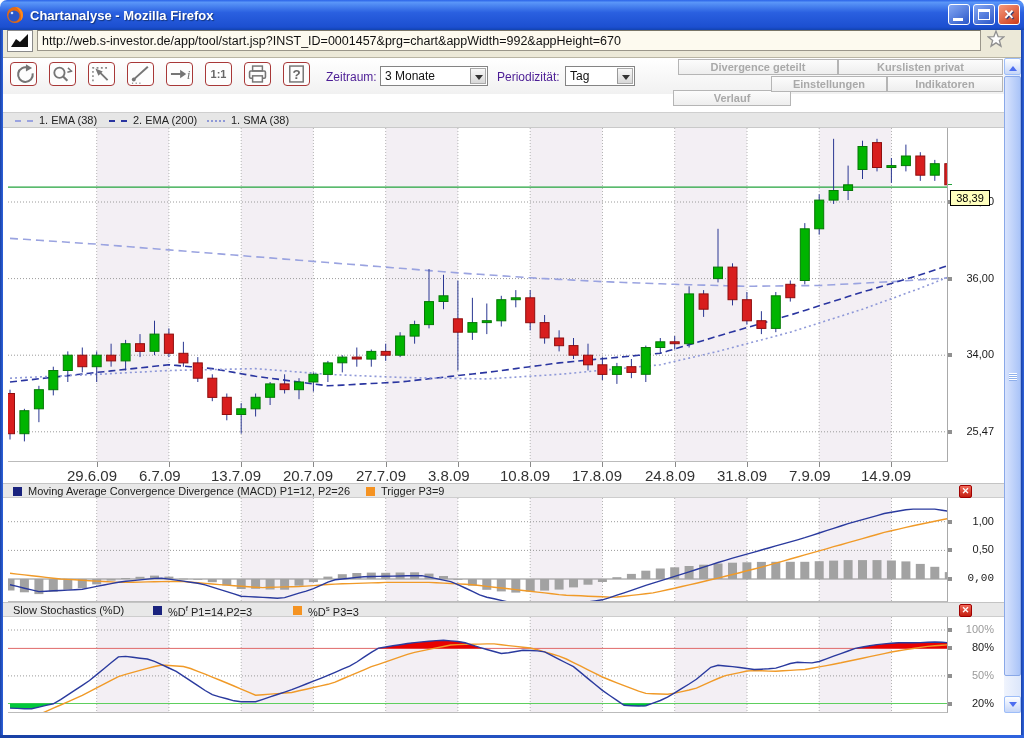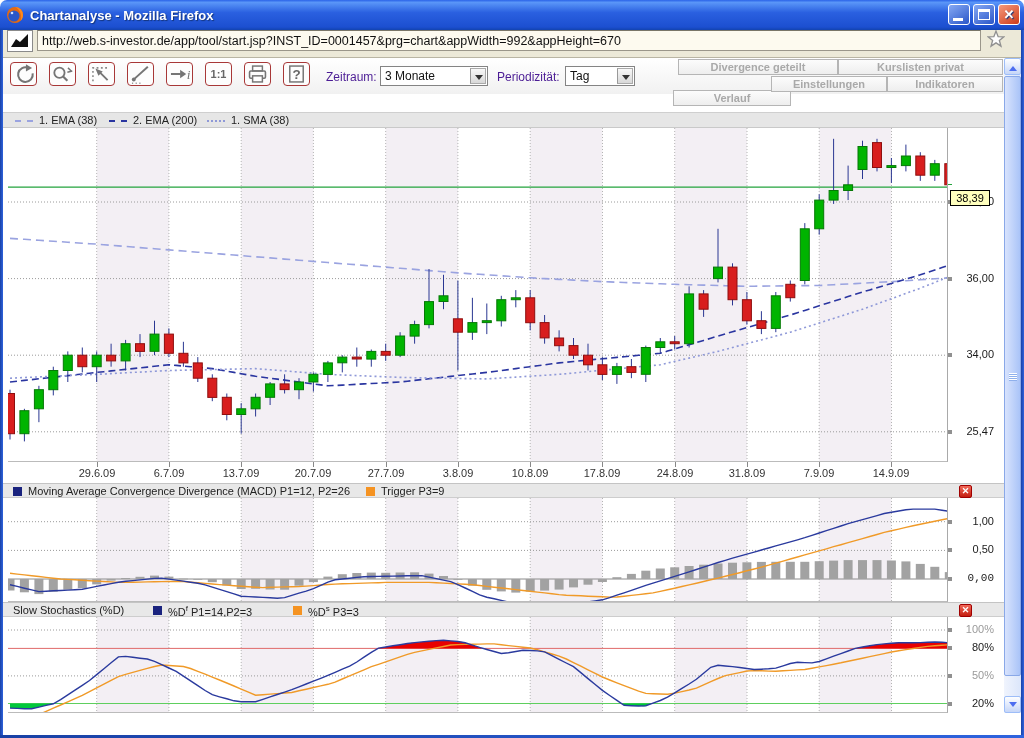--- a/index.html
+++ b/index.html
@@ -41,21 +41,21 @@
 .sw.dark{border-top:2px dashed #2a35a0}
 .sw.dot{border-top:2px dotted #8f99d8}
 
 svg.plot{position:absolute;left:8px;background:#fff;border-right:1px solid #a9a9a9}
 #main-chart{top:128px;border-bottom:1px solid #bbb}
 #macd-chart{top:498px;border-bottom:1px solid #bbb}
 #stoch-chart{top:617px;border-bottom:1px solid #bbb}
 .axis-label{position:absolute;left:950px;width:44px;text-align:right;font-size:11px;color:#1a1a1a}
 .axis-label.muted{color:#9a9a9a}
 .sqmark{position:absolute;left:948px;width:4px;height:4px;background:#909090}
-.xlab{position:absolute;width:60px;text-align:center;font-size:11px;color:#333}
+.xlab{position:absolute;width:60px;font-size:15px;color:#333}
 .xtick{position:absolute;width:1px;height:5px;background:#888}
 #daterow{position:absolute;left:3px;top:462px;width:1001px;height:21px;background:#fff}
 .phdr{position:absolute;left:3px;width:1001px;height:15px;background:#e8e8e8;border-top:1px solid #c4c4c4;border-bottom:1px solid #cdcdcd;font-size:11px;color:#222}
 .phdr .txt{position:absolute;top:1px}
 .swq{position:absolute;top:3px;width:9px;height:9px}
 .closex{position:absolute;left:956px;top:1px;width:13px;height:13px;border:1px solid #a00000;border-radius:2px;
  background:linear-gradient(#f26a5a,#c41e10);color:#fff;font-size:9px;font-weight:bold;text-align:center;line-height:11px;cursor:pointer}
 #price-tag{position:absolute;left:950px;top:190px;width:40px;height:16px;background:#ffffbe;border:1px solid #000;
  font-size:11px;text-align:center;line-height:14px;color:#000;z-index:5}
 #tagline{position:absolute;left:948px;top:184px;width:4px;height:1px;background:#23a33c}

